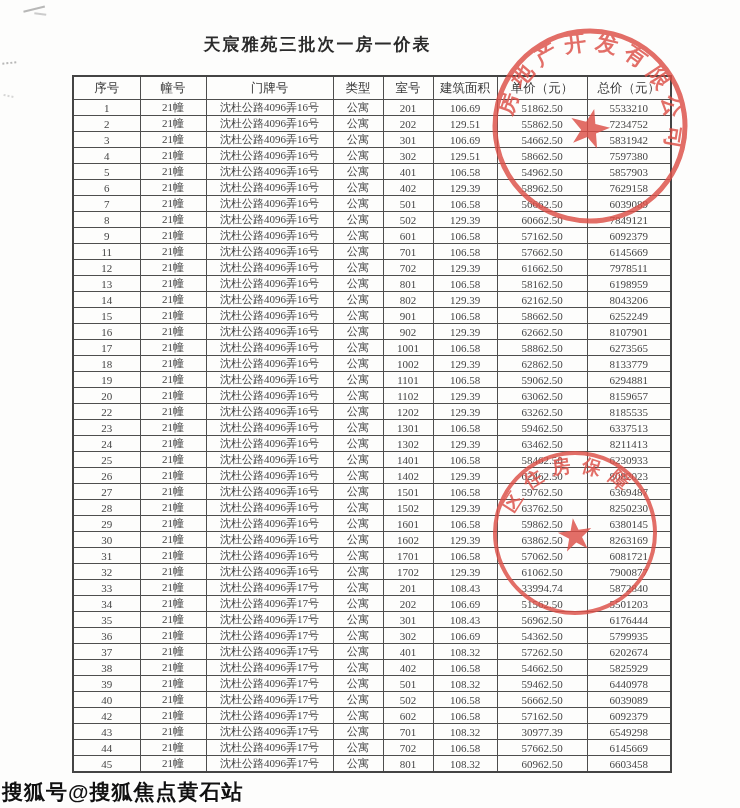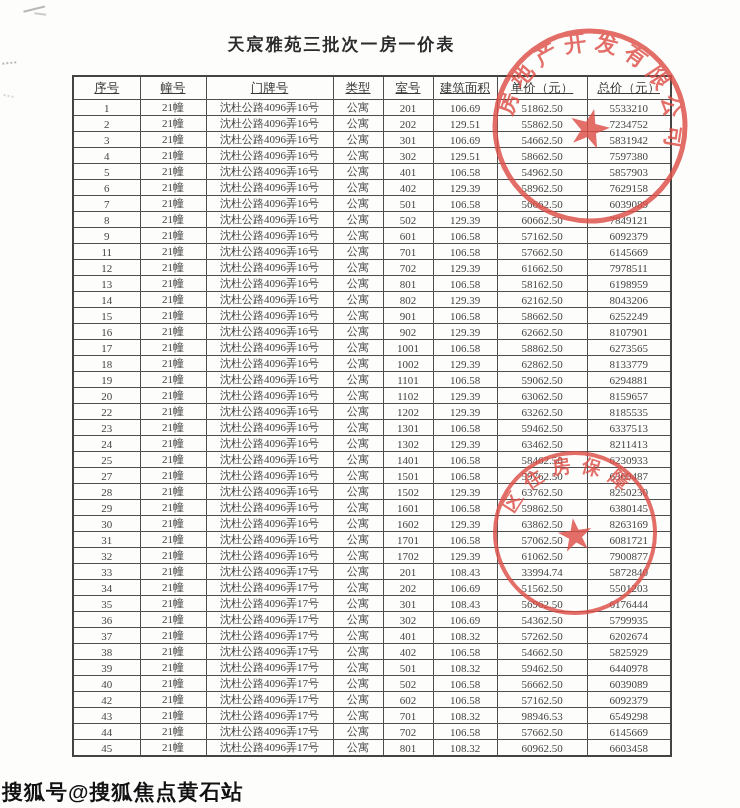--- a/index.html
+++ b/index.html
@@ -5,36 +5,35 @@
   html,body{margin:0;padding:0;}
   body{
     width:740px;height:808px;position:relative;overflow:hidden;
     background:#fdfdfc;
     font-family:"Liberation Serif","DejaVu Serif",serif;
   }
   .doc-title{
     position:absolute;top:33px;left:0;width:635px;
     text-align:center;font-size:17px;font-weight:bold;color:#2b2b2b;
     letter-spacing:2px;
-    margin-left:24px;
   }
   table.price-table{
     position:absolute;left:72px;top:75px;width:598px;
     border-collapse:collapse;table-layout:fixed;
     background:transparent;
   }
   .price-table th,.price-table td{
     border:1px solid #4e4e4e;
     padding:0;margin:0;
     text-align:center;vertical-align:middle;
     color:#454545;
     white-space:nowrap;overflow:hidden;
   }
   .price-table th{
-    height:22px;font-size:12.5px;font-weight:normal;color:#383838;text-decoration:underline;
+    height:22px;font-size:12.5px;font-weight:normal;color:#383838;
   }
   .price-table td{
     height:14.1px;font-size:11px;
   }
   .price-table{border:2px solid #444;}
   
   .stamp{position:absolute;pointer-events:none;opacity:.82;}
   .stamp text{fill:#dd4f47;}
   
   .watermark{
@@ -321,20 +320,30 @@
         <td>25</td>
         <td>21幢</td>
         <td>沈杜公路4096弄16号</td>
         <td>公寓</td>
         <td>1401</td>
         <td>106.58</td>
         <td>58462.50</td>
         <td>6230933</td>
       </tr>
       <tr>
+        <td>26</td>
+        <td>21幢</td>
+        <td>沈杜公路4096弄16号</td>
+        <td>公寓</td>
+        <td>1402</td>
+        <td>129.39</td>
+        <td>62462.50</td>
+        <td>8082023</td>
+      </tr>
+      <tr>
         <td>27</td>
         <td>21幢</td>
         <td>沈杜公路4096弄16号</td>
         <td>公寓</td>
         <td>1501</td>
         <td>106.58</td>
         <td>59762.50</td>
         <td>6369487</td>
       </tr>
       <tr>
@@ -477,21 +486,21 @@
         <td>57162.50</td>
         <td>6092379</td>
       </tr>
       <tr>
         <td>43</td>
         <td>21幢</td>
         <td>沈杜公路4096弄17号</td>
         <td>公寓</td>
         <td>701</td>
         <td>108.32</td>
-        <td>98946.53</td>
+        <td>30977.39</td>
         <td>6549298</td>
       </tr>
       <tr>
         <td>44</td>
         <td>21幢</td>
         <td>沈杜公路4096弄17号</td>
         <td>公寓</td>
         <td>702</td>
         <td>106.58</td>
         <td>57662.50</td>

